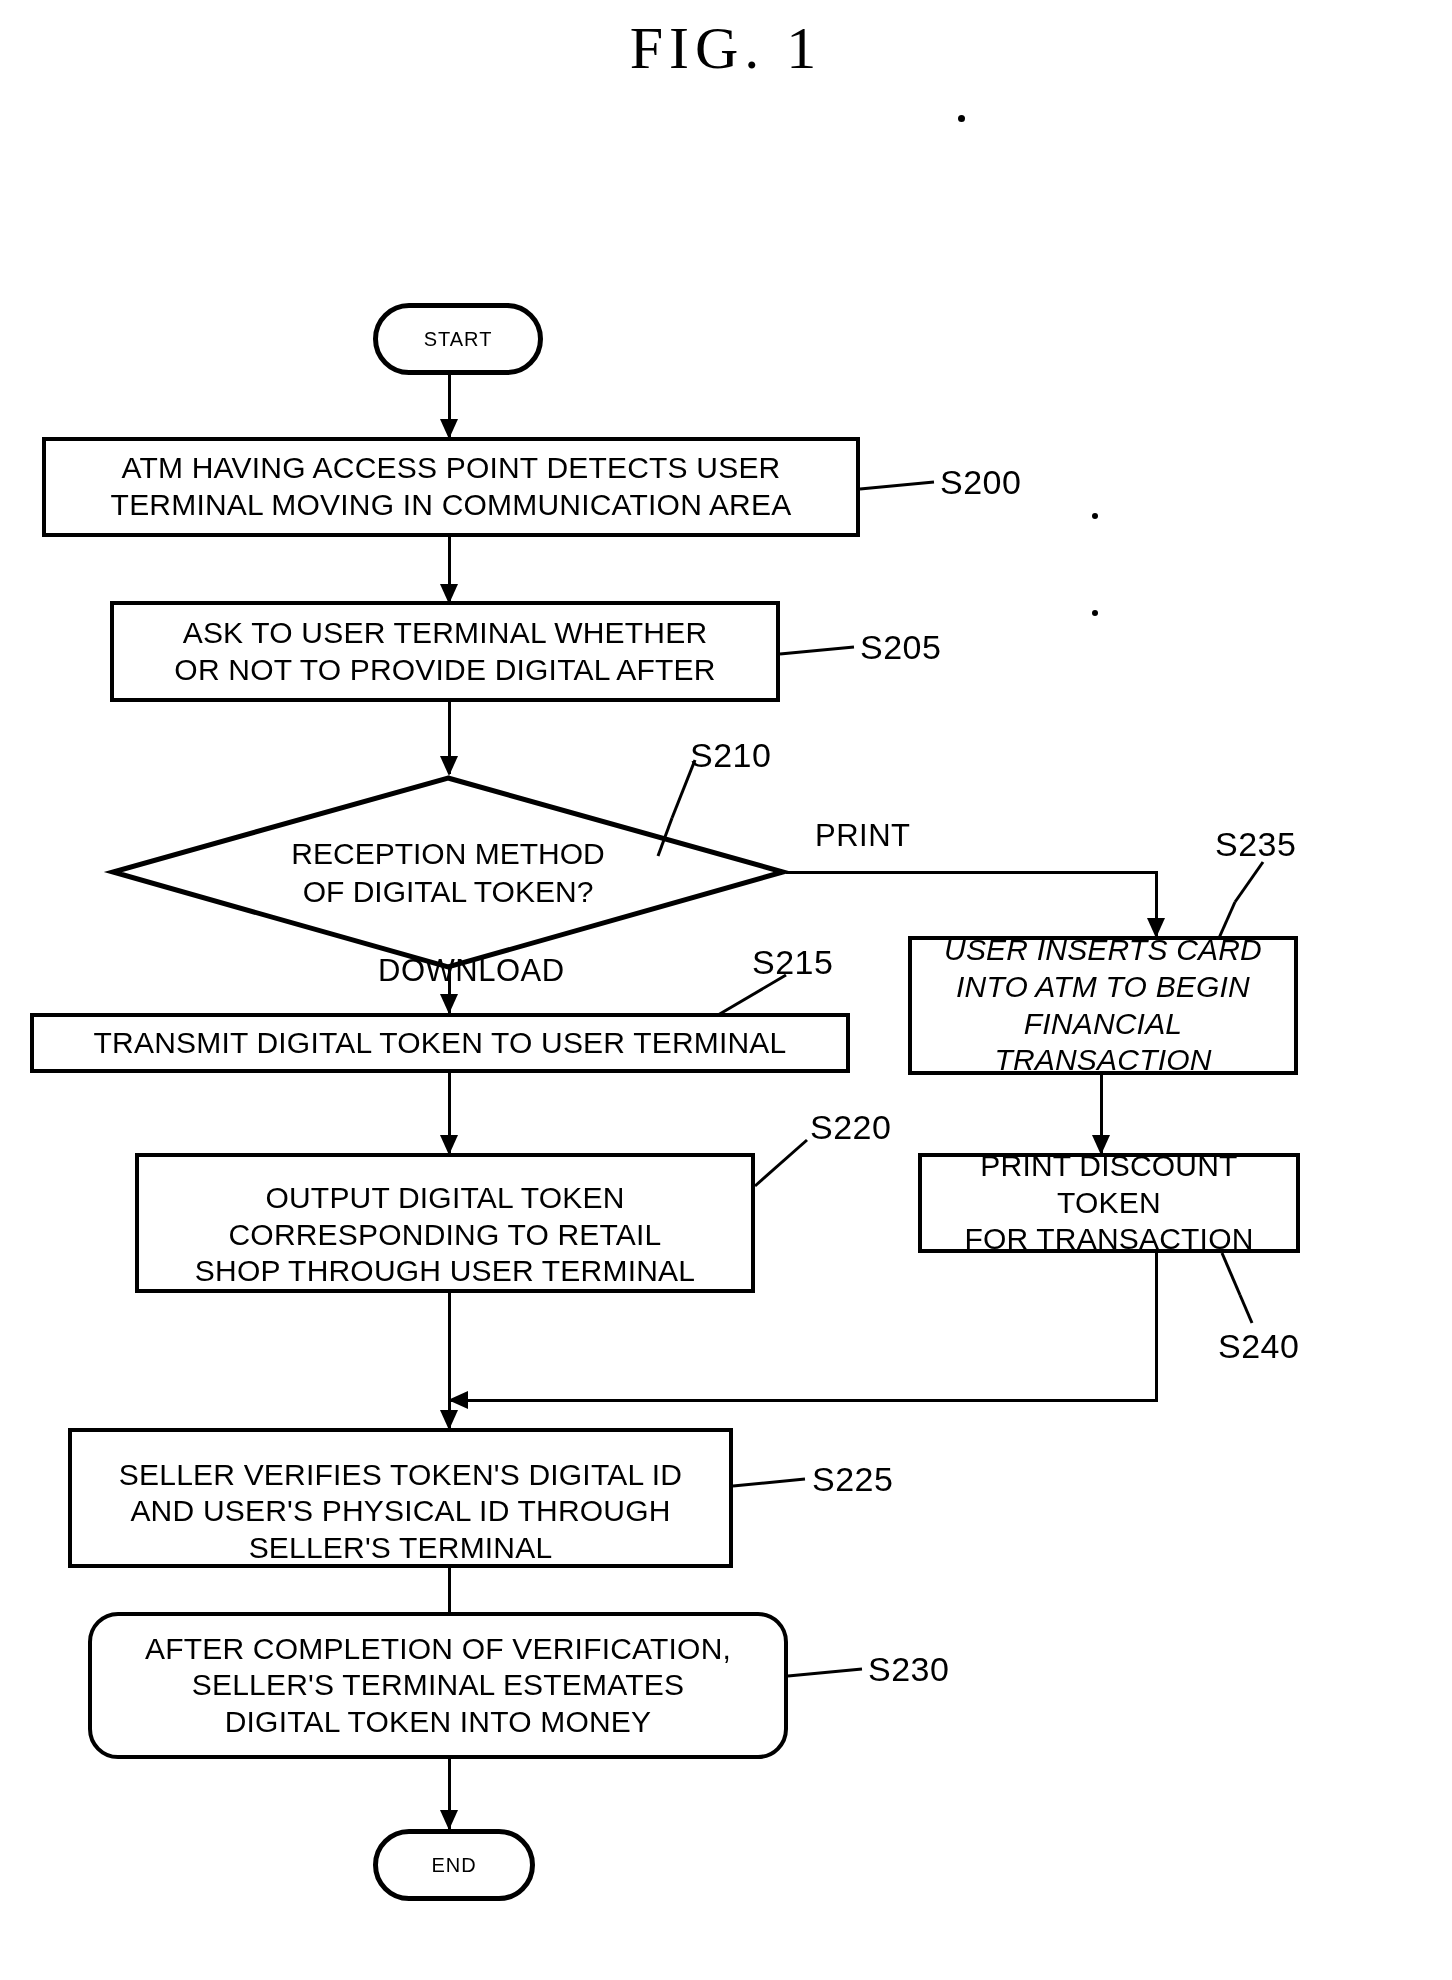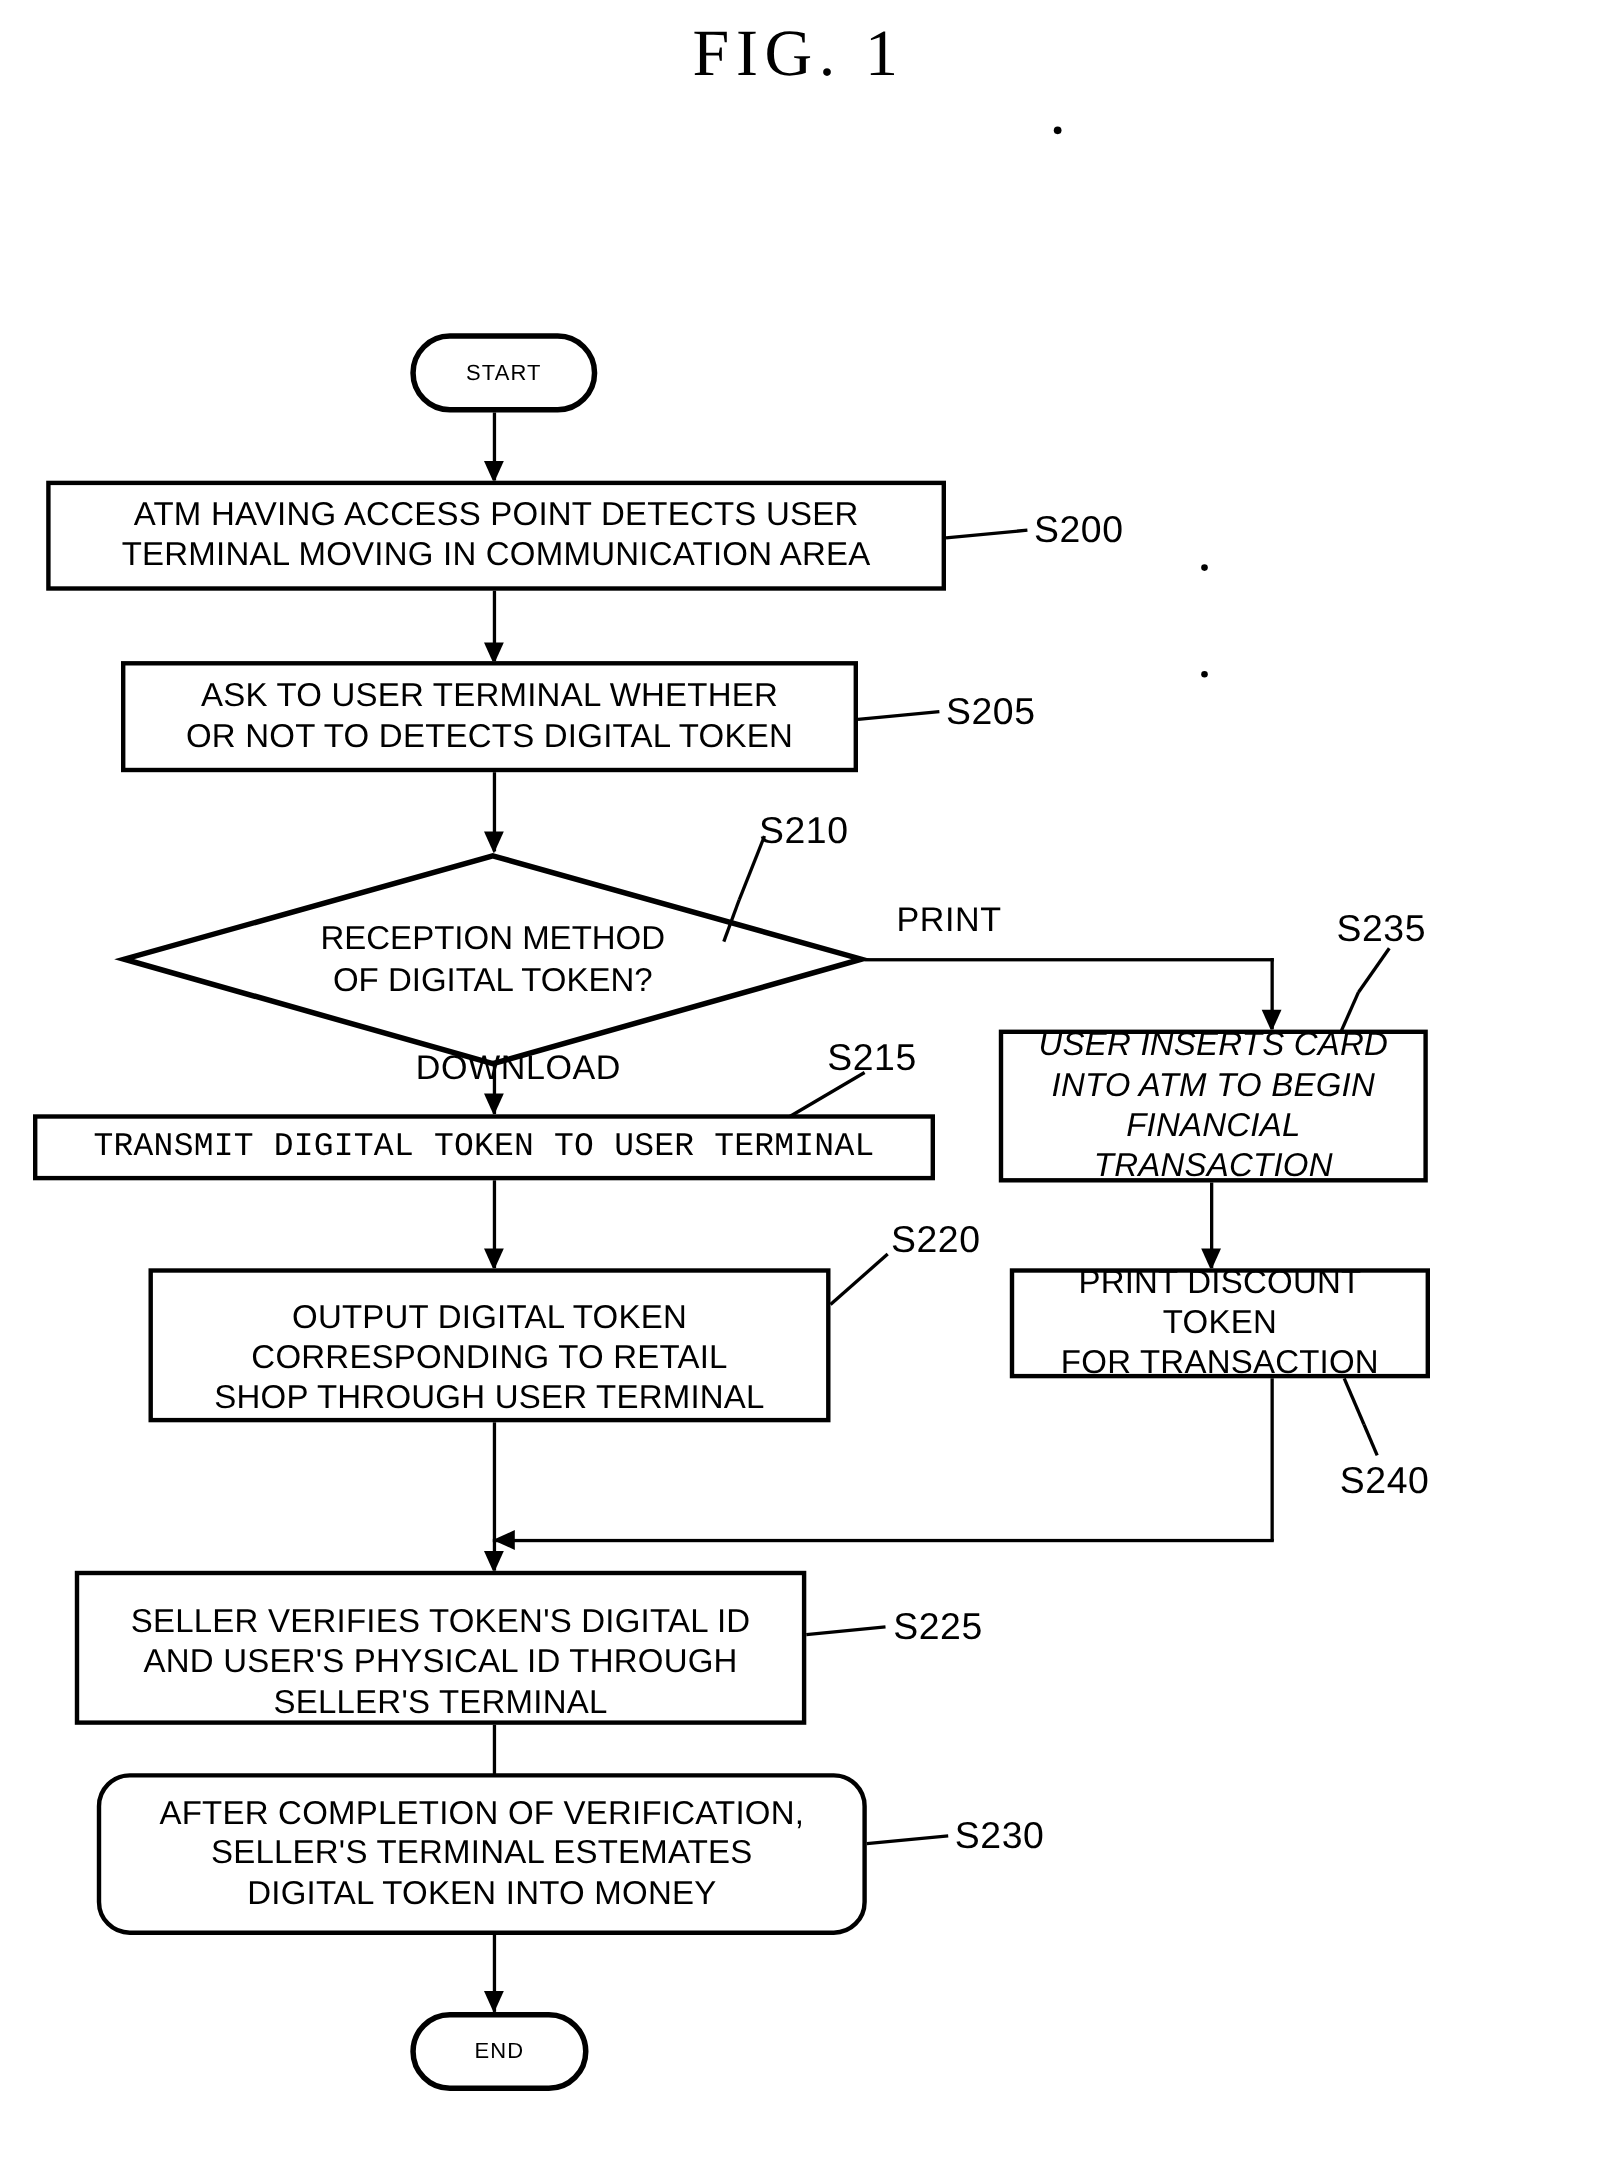--- a/index.html
+++ b/index.html
@@ -163,21 +163,21 @@
   <svg class="leader" style="left:860px; top:478px; width:74px; height:14px;">
     <line x1="0" y1="11" x2="74" y2="4"></line>
   </svg>
   <div class="ref" style="left:940px; top:463px;">S200</div>
 
   <div class="vline" style="left:448px; top:537px; height:64px;"></div>
   <div class="arrow-down" style="left:440px; top:584px;"></div>
 
   <div class="node proc" style="left:110px; top:601px; width:670px; height:101px;">
     <span style="white-space:pre-line;">ASK TO USER TERMINAL WHETHER
-OR NOT TO DETECTS DIGITAL TOKEN</span>
+OR NOT TO PROVIDE DIGITAL AFTER</span>
   </div>
   <svg class="leader" style="left:780px; top:643px; width:74px; height:14px;">
     <line x1="0" y1="11" x2="74" y2="4"></line>
   </svg>
   <div class="ref" style="left:860px; top:628px;">S205</div>
 
   <div class="vline" style="left:448px; top:702px; height:72px;"></div>
   <div class="arrow-down" style="left:440px; top:756px;"></div>
 
   <div class="diamond-wrap" style="left:110px; top:775px; width:676px; height:195px;">
@@ -198,21 +198,21 @@
   <div class="branch-label" style="left:815px; top:818px;">PRINT</div>
   <div class="hline" style="left:786px; top:871px; width:372px;"></div>
   <div class="vline" style="left:1155px; top:871px; height:65px;"></div>
   <div class="arrow-down" style="left:1147px; top:918px;"></div>
 
   <div class="branch-label" style="left:378px; top:953px;">DOWNLOAD</div>
   <div class="vline" style="left:448px; top:968px; height:45px;"></div>
   <div class="arrow-down" style="left:440px; top:994px;"></div>
 
   <div class="node proc" style="left:30px; top:1013px; width:820px; height:60px;">
-    <span style="white-space:pre-line;font-family:Liberation Mono, monospace;">TRANSMIT DIGITAL TOKEN TO USER TERMINAL</span>
+    <span style="white-space:pre-line;">TRANSMIT DIGITAL TOKEN TO USER TERMINAL</span>
   </div>
   <svg class="leader" style="left:718px; top:975px; width:74px; height:42px;">
     <line x1="68" y1="0" x2="0" y2="40"></line>
   </svg>
   <div class="ref" style="left:752px; top:943px;">S215</div>
 
   <div class="node proc" style="left:908px; top:936px; width:390px; height:139px;">
     <span style="white-space:pre-line;font-style:italic;">USER INSERTS CARD
 INTO ATM TO BEGIN
 FINANCIAL TRANSACTION</span>

